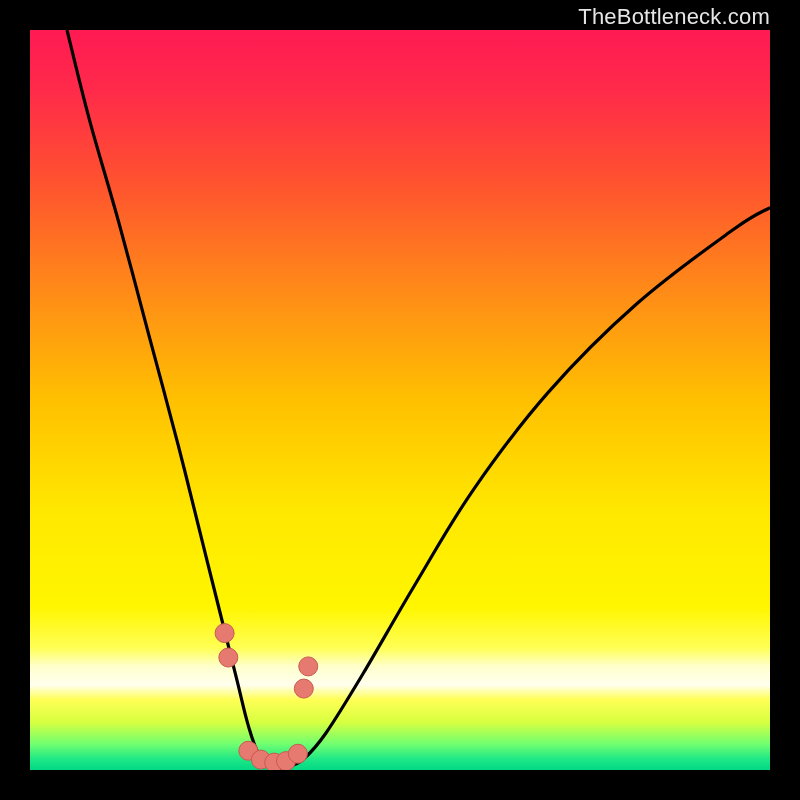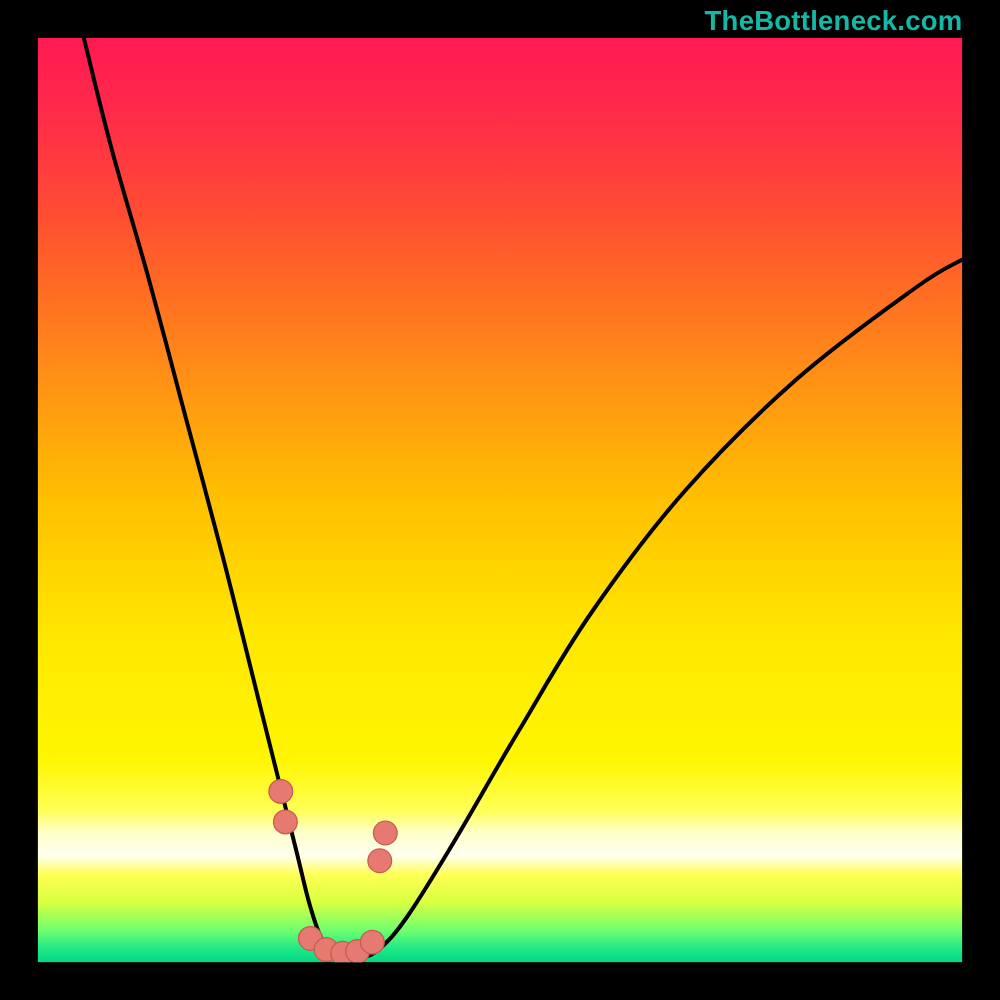--- a/index.html
+++ b/index.html
@@ -30,23 +30,23 @@
     inset: 0;
   }
   .curve-svg {
     position: absolute;
     inset: 0;
   }
   .watermark {
     position: absolute;
     top: 4px;
     right: 30px;
-    color: #14b8a6;
+    color: #e5e5e5;
     font-size: 22px;
-    font-weight: 700;
+    font-weight: 400;
     letter-spacing: 0.2px;
   }
 </style>
 </head>
 <body>
 
 <div class="frame">
 
   <div class="watermark">TheBottleneck.com</div>
 

